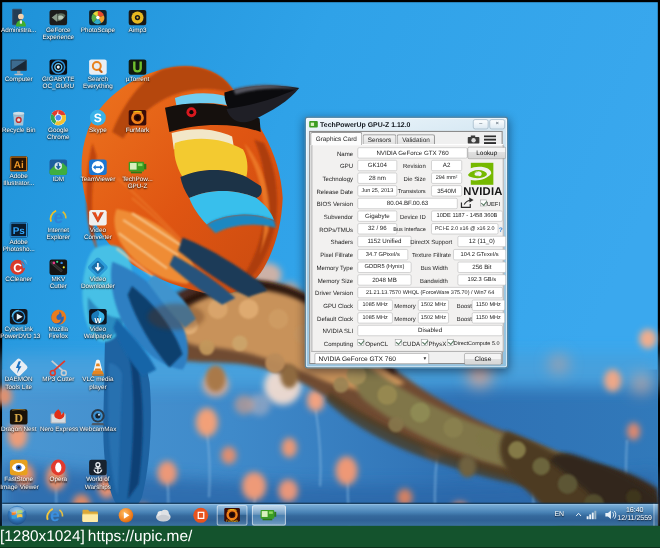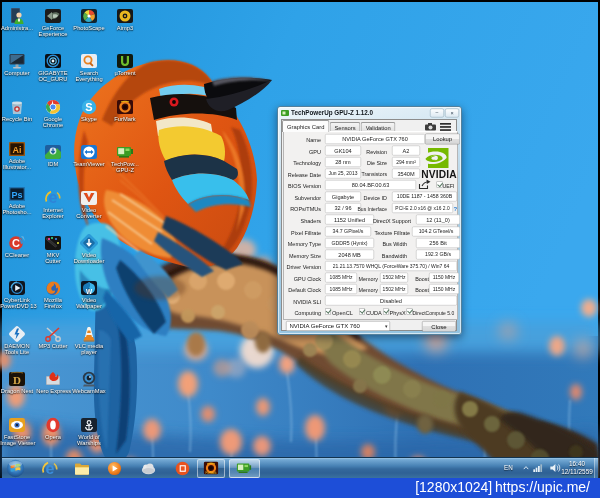--- a/index.html
+++ b/index.html
@@ -6,22 +6,22 @@
 body{width:600px;height:498px;background:#000;position:relative;overflow:hidden;
   font-family:"Liberation Sans",sans-serif;}
 #wall{position:absolute;left:0;top:0;}
 .ic{position:absolute;width:36px;text-align:center;color:#fff;}
 .ic svg{display:block;margin:0 auto 0 auto;}
 .lbl{font-size:6.2px;line-height:6.6px;white-space:nowrap;text-shadow:0 1px 1.5px rgba(0,0,0,0.9),0 0 2px rgba(0,0,0,0.8);
  transform:scale(0.93);transform-origin:center top;}
 #taskbar{position:absolute;left:2px;top:457px;width:596px;height:21px;
   background:linear-gradient(#9ec7e8 0%,#74a9d4 8%,#4781b4 40%,#35699c 55%,#2f6195 75%,#3a719f 100%);
   border-top:1px solid #12334f;box-sizing:border-box;}
-#strip{position:absolute;left:0;top:478px;width:600px;height:20px;background:#1d4ed8;
-  color:#fff;font-size:14px;text-align:right;line-height:19px;}
+#strip{position:absolute;left:0;top:478px;width:600px;height:20px;background:#14532d;
+  color:#fff;font-size:14px;line-height:19px;}
 #strip span{letter-spacing:0px;padding-right:10px;}
 .tbtn{position:absolute;top:1px;height:18px;border-radius:2px;}
 .open{border:1px solid rgba(255,255,255,0.5);background:linear-gradient(rgba(255,255,255,0.3),rgba(255,255,255,0.08) 45%,rgba(0,0,0,0.1) 50%,rgba(255,255,255,0.12));box-sizing:border-box;height:19px;}
 .act{background:linear-gradient(rgba(255,255,255,0.55),rgba(255,255,255,0.25) 45%,rgba(120,180,220,0.3) 50%,rgba(200,230,250,0.4));}
 #gpuz{position:absolute;left:277px;top:106px;width:183px;height:227px;
  background:linear-gradient(168deg,#eef6fb,#c6dfee 30%,#a6cde5 55%,#92c2e0);border:1px solid #54809b;border-radius:3px;
  box-shadow:0 3px 9px rgba(0,0,20,0.45), inset 0 0 0 1px rgba(255,255,255,0.6);}
 #gz-x2{position:absolute;left:0;top:0;width:366px;height:454px;transform:scale(0.5);transform-origin:0 0;}
 #gz-title{height:20px;padding:2px 4px 0 6px;font-size:12.6px;line-height:20px;color:#10161c;display:flex;align-items:center;}
 #gz-btns{margin-left:auto;display:flex;gap:2px;}
@@ -421,21 +421,21 @@
 <div class="ic" style="left:107px;top:143.2px">
       <svg width="18" height="18" viewBox="0 0 18 18">
         <rect x="1" y="4" width="14" height="9" rx="1" fill="#3a9d23"></rect>
         <rect x="2.2" y="5.2" width="6" height="6" fill="#d8f0c0"></rect>
         <rect x="9.5" y="5.5" width="4" height="2.5" fill="#8fd860"></rect>
         <rect x="3" y="13" width="10" height="1.6" fill="#2a7a18"></rect>
         <rect x="15" y="6" width="2" height="5" fill="#2a7a18"></rect>
       </svg>
       <div class="lbl">TechPow...<br>GPU-Z</div>
     </div>
-<div class="ic" style="left:-1px;top:185px">
+<div class="ic" style="left:-1px;top:200px">
       <svg width="18" height="18" viewBox="0 0 18 18">
         <rect x="1" y="2" width="16" height="14" rx="1.5" fill="#0a1c2e"></rect>
         <rect x="1.8" y="2.8" width="14.4" height="12.4" fill="none" stroke="#31a8ff" stroke-width="0.8"></rect>
         <text x="9" y="13" text-anchor="middle" font-size="9" font-weight="bold" fill="#31a8ff" font-family="Liberation Sans">Ps</text>
       </svg>
       <div class="lbl">Adobe<br>Photosho...</div>
     </div>
 <div class="ic" style="left:35px;top:188.6px">
       <svg width="18" height="18" viewBox="0 0 18 18">
         <text x="9" y="14" text-anchor="middle" font-size="16" font-weight="bold" fill="#2f83d8" font-family="Liberation Sans">e</text>

